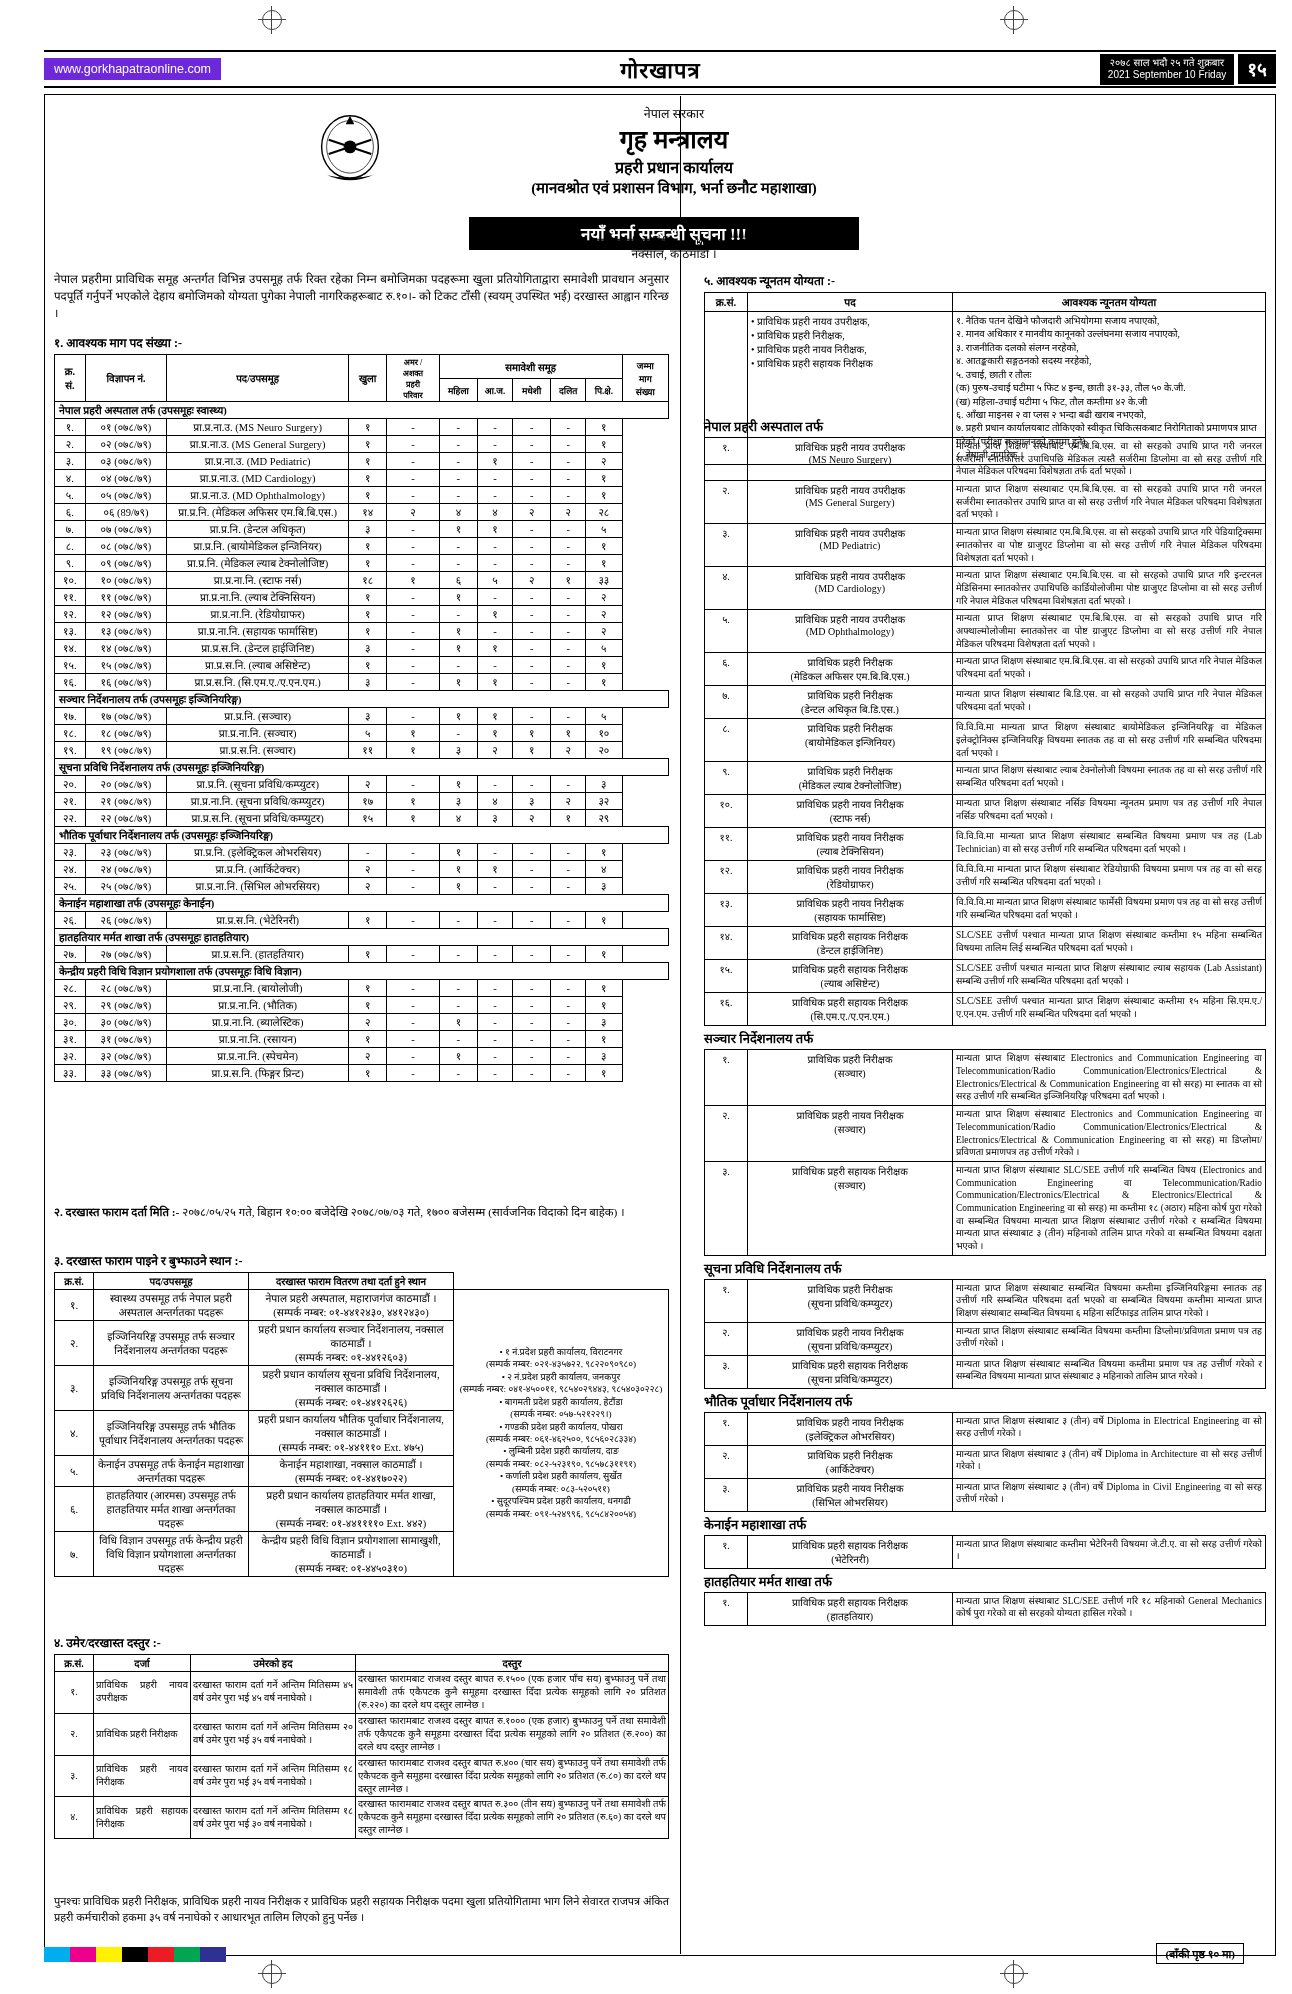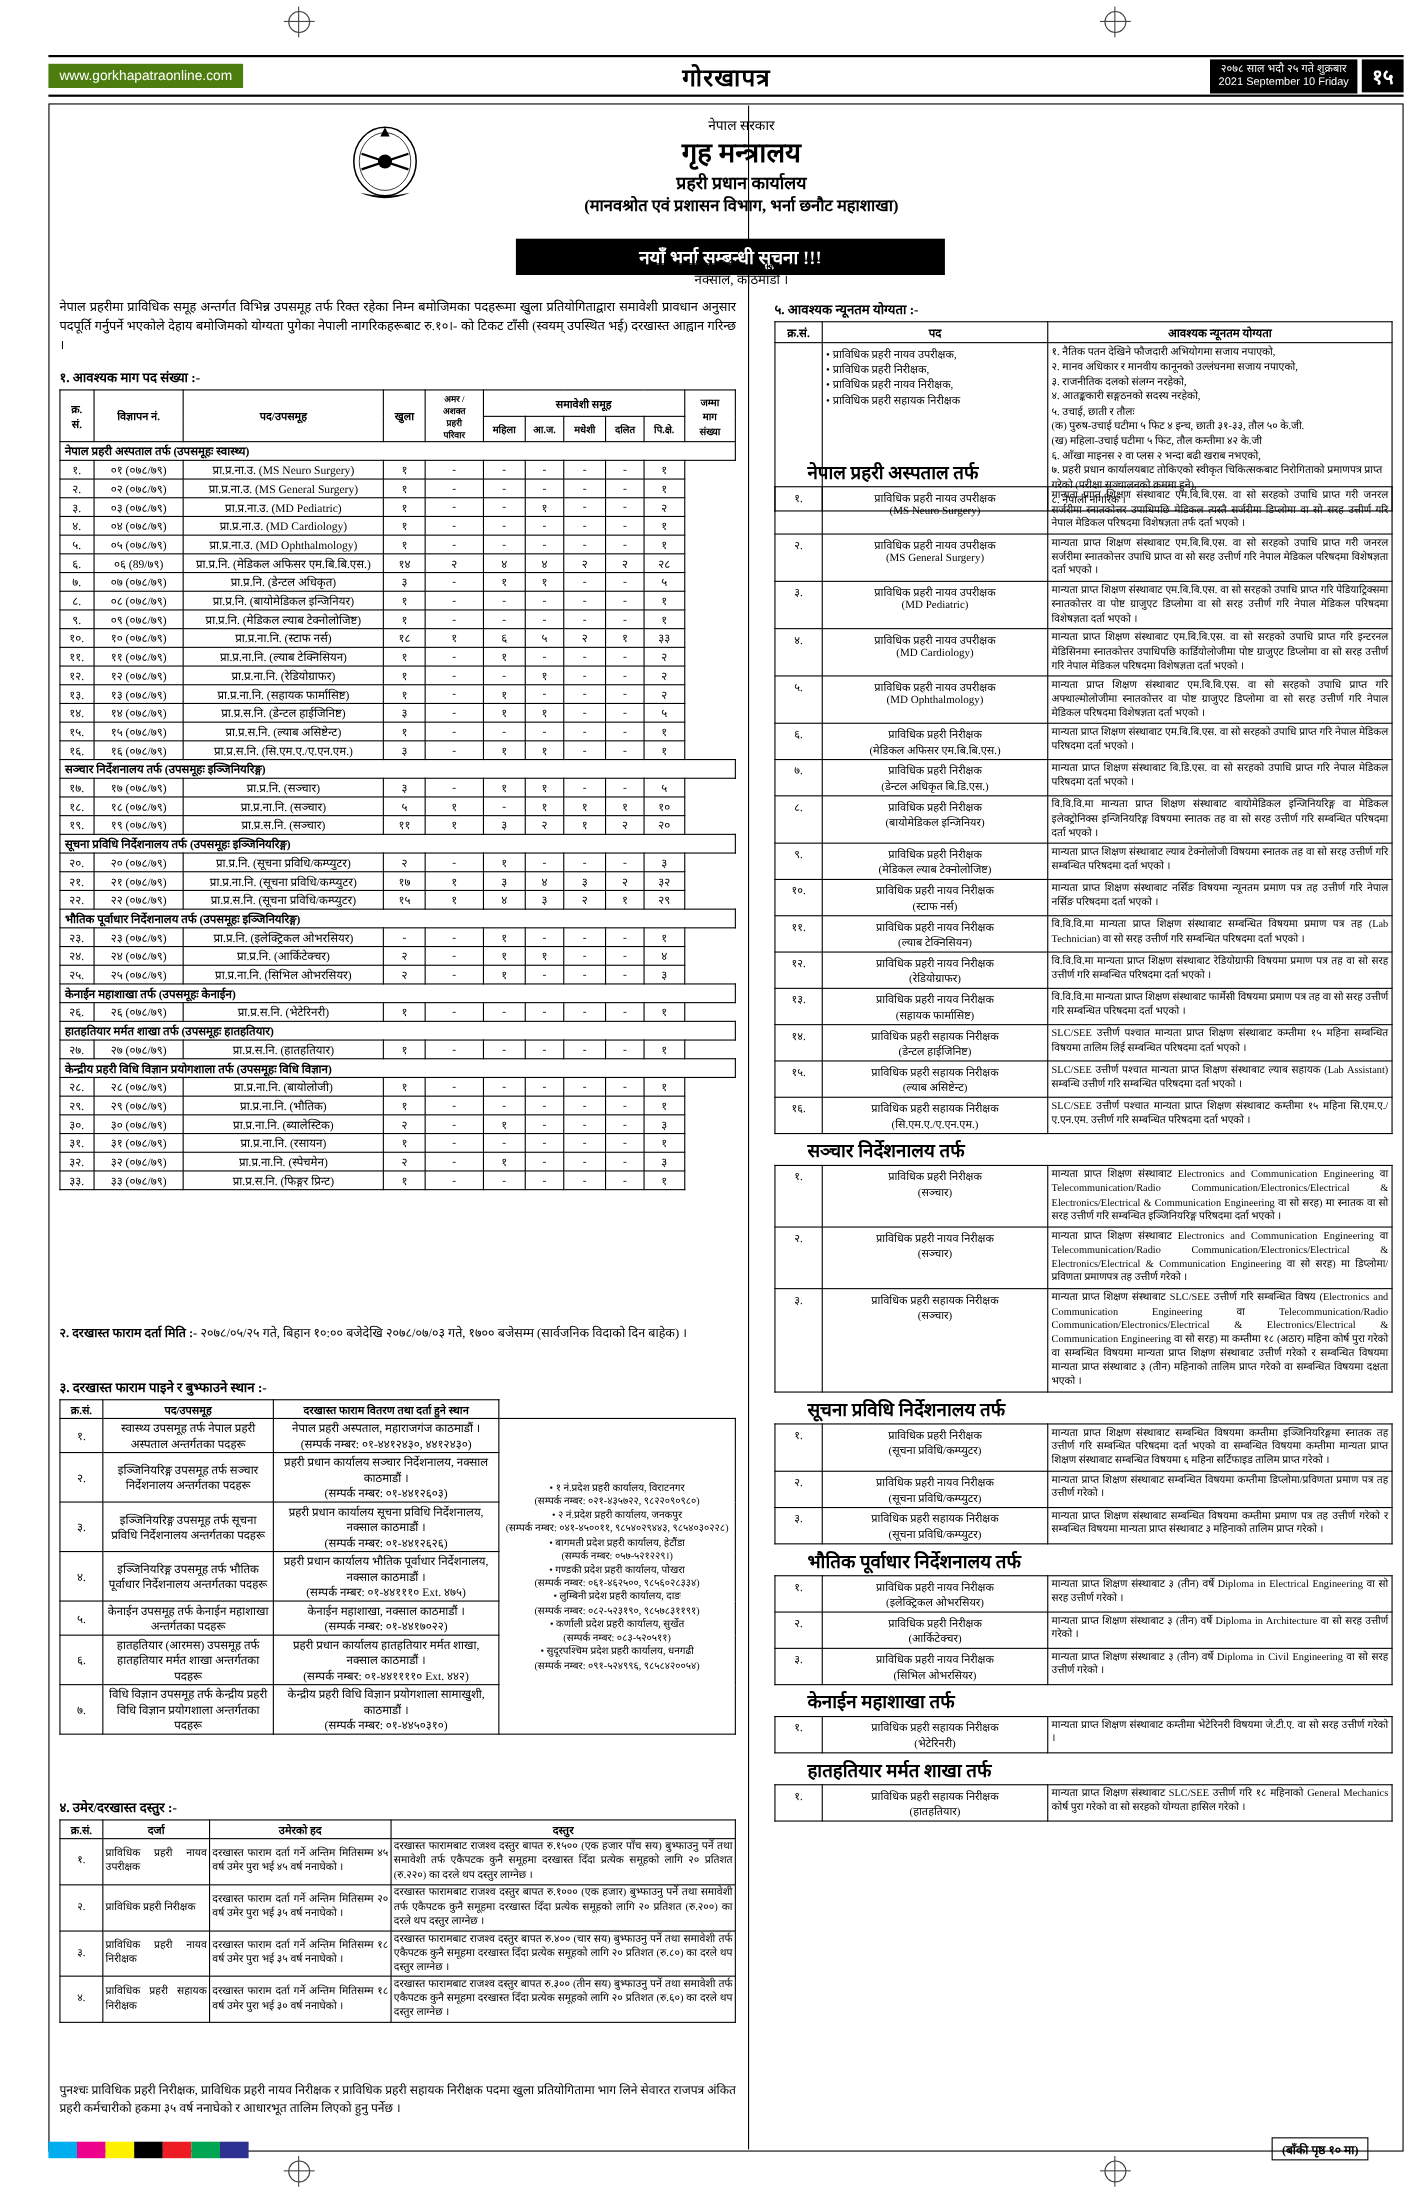--- a/index.html
+++ b/index.html
@@ -10,21 +10,21 @@
   }
   .sheet{position:absolute;left:14px;top:14px;width:1264px;height:1966px;background:#fff;}
   
   .reg{position:absolute;width:18px;height:18px;border-radius:50%;border:1px solid #444;}
   .reg:before,.reg:after{content:"";position:absolute;background:#444;}
   .reg:before{left:8px;top:-5px;width:1px;height:28px;}
   .reg:after{top:8px;left:-5px;height:1px;width:28px;}
 
   
   .masthead{position:absolute;left:30px;top:36px;width:1232px;height:34px;border-top:2px solid #000;border-bottom:2px solid #000;display:flex;align-items:center;}
-  .mast-url{background:#4d7c0f;color:#fff;font-family:"Liberation Sans",sans-serif;font-size:12.5px;padding:4px 10px;margin-left:0;}
+  .mast-url{background:#6d28d9;color:#fff;font-family:"Liberation Sans",sans-serif;font-size:12.5px;padding:4px 10px;margin-left:0;}
   .mast-title{flex:1;text-align:center;font-size:22px;font-weight:bold;letter-spacing:1px;}
   .mast-date{background:#000;color:#fff;font-family:"Liberation Sans",sans-serif;font-size:10px;padding:3px 8px;text-align:center;line-height:1.25;}
   .mast-page{background:#000;color:#fff;font-size:19px;font-weight:bold;padding:2px 9px;margin-left:4px;}
 
   
   .frame{position:absolute;left:30px;top:80px;width:1232px;height:1862px;border:1px solid #000;box-sizing:border-box;}
   .colsplit{position:absolute;left:666px;top:82px;width:1px;height:1858px;background:#000;}
   .b{font-weight:bold;}
 
   .gov-head{position:absolute;left:350px;top:92px;width:620px;text-align:center;line-height:1.35;}
@@ -50,21 +50,21 @@
   td.l{text-align:left;padding-left:4px;}
   tr.sub td{font-weight:bold;text-align:left;padding-left:4px;}
 
   
   .rblock{position:absolute;left:690px;width:562px;}
   table.rg{border-collapse:collapse;width:100%;font-size:10px;}
   table.rg td,table.rg th{border:1px solid #000;padding:2px 3px;vertical-align:top;}
   table.rg th{font-weight:bold;text-align:center;font-size:10.5px;}
   table.rg td.c{text-align:center;}
   .just{text-align:justify;}
-  .rsec{font-weight:bold;font-size:17px;margin:3px 0 2px 0;padding-left:30px;}
+  .rsec{font-weight:bold;font-size:13px;margin:3px 0 2px 0;}
 
   .footnote{position:absolute;left:40px;width:615px;font-size:11px;line-height:1.45;text-align:justify;}
 
   
   .cbar{position:absolute;left:30px;bottom:18px;display:flex;}
   .cbar div{width:26px;height:15px;}
   .pagefoot{position:absolute;right:34px;bottom:16px;border:1px solid #000;padding:2px 8px;font-size:11px;font-weight:bold;}
 </style>
 </head>
 <body>

